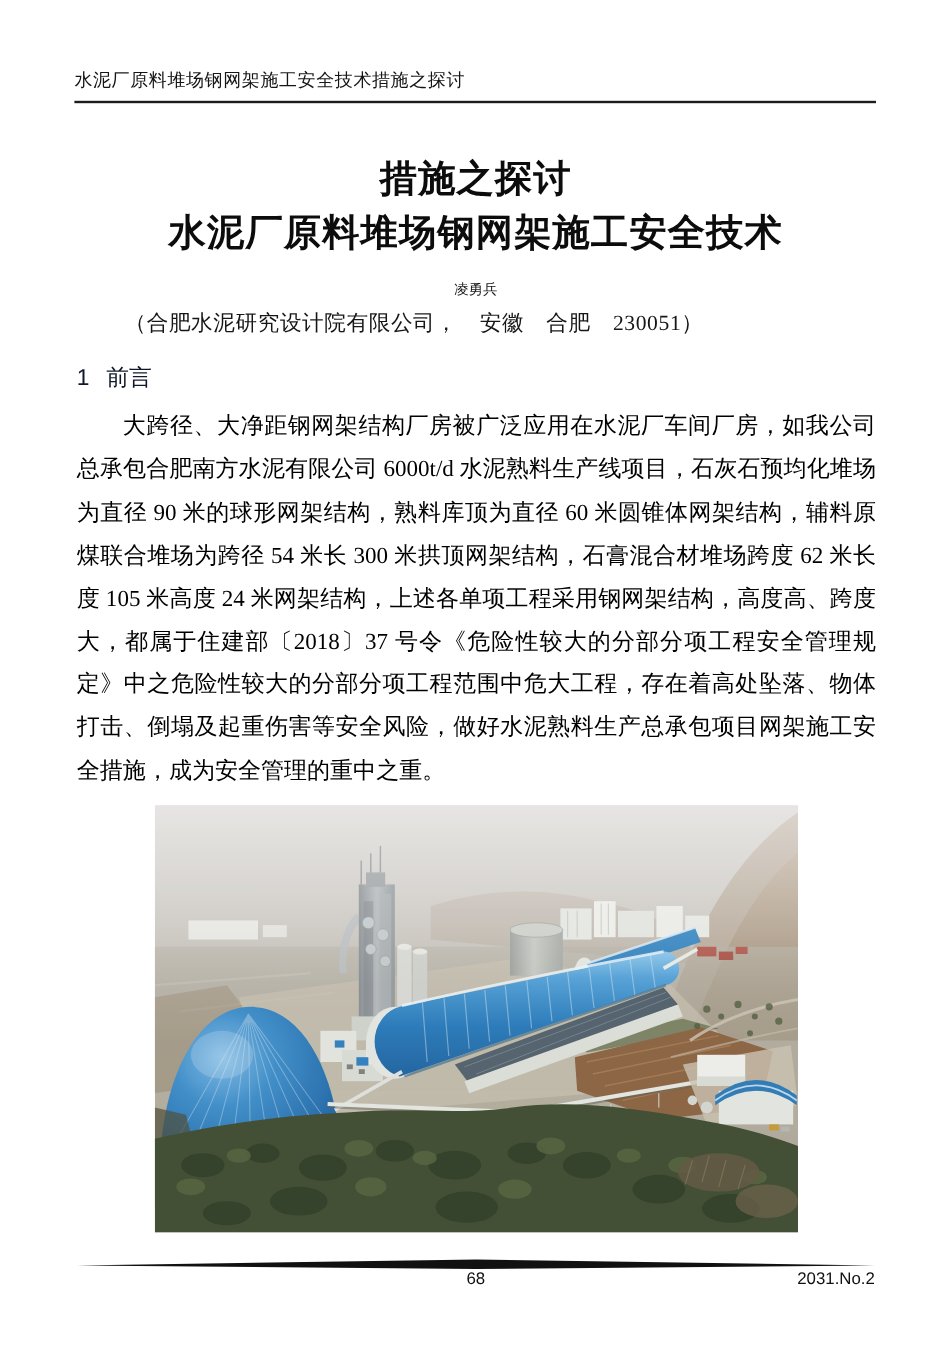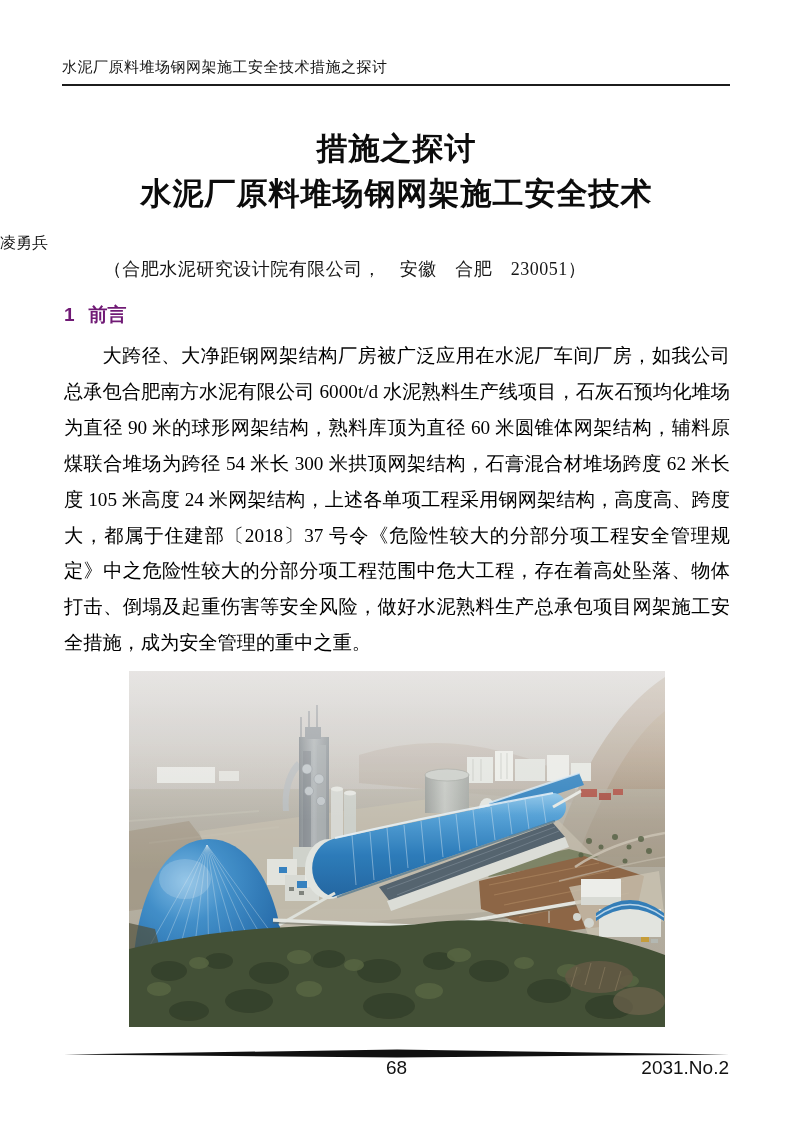--- a/index.html
+++ b/index.html
@@ -14,47 +14,47 @@
     position: absolute; top: 84px; left: 62px; width: 668px; height: 2px;
     background: #1c1c1c;
   }
   .page-title {
     position: absolute; top: 126px; left: 0; width: 793px;
     text-align: center; font-family: "Liberation Sans", "DejaVu Sans", sans-serif;
     font-weight: 700; font-size: 31px; line-height: 45px; letter-spacing: 1px; color: #0c0c0c;
   }
   .author-line {
     position: absolute; top: 233px; left: 0; width: 793px;
-    text-align: left; font-size: 16px; color: #161616;
+    text-align: center; font-size: 12px; color: #161616;
   }
   .affiliation-line {
     position: absolute; top: 257px; left: 0; width: 690px;
     text-align: center; font-size: 18px; letter-spacing: 0.5px; color: #161616;
   }
   .section-heading {
     position: absolute; top: 302px; left: 64px;
     font-family: "Liberation Sans", "DejaVu Sans", sans-serif;
-    font-weight: 700; font-size: 19px; color: #701a75;
+    font-weight: 400; font-size: 19px; color: #0f172a;
   }
   .section-heading .sec-num { margin-right: 14px; }
   .body-paragraph {
     position: absolute; top: 338px; left: 64px; width: 666px;
     font-size: 19.2px; line-height: 35.9px; text-align: justify;
     text-indent: 2em; color: #000000;
   }
   .figure-wrap {
     position: absolute; top: 671px; left: 129px; width: 536px; height: 356px;
   }
   .figure-wrap svg { display: block; width: 536px; height: 356px; }
 
   .footer-bar { position: absolute; top: 1049px; left: 64px; width: 665px; height: 9px; }
   .footer-bar svg { display: block; width: 665px; height: 9px; }
   .footer-row {
     position: absolute; top: 1057px; left: 64px; width: 665px; height: 18px;
-    font-family: "Liberation Sans", "DejaVu Sans", sans-serif; font-size: 19px; color: #111;
+    font-family: "Liberation Sans", "DejaVu Sans", sans-serif; font-size: 14px; color: #111;
   }
   .page-number { position: absolute; left: 0; width: 665px; text-align: center; }
   .issue-label { position: absolute; right: 0; text-align: right; }
 </style>
 </head>
 <body>
 
 <div class="running-head">水泥厂原料堆场钢网架施工安全技术措施之探讨</div>
 <div class="head-rule"></div>
 

